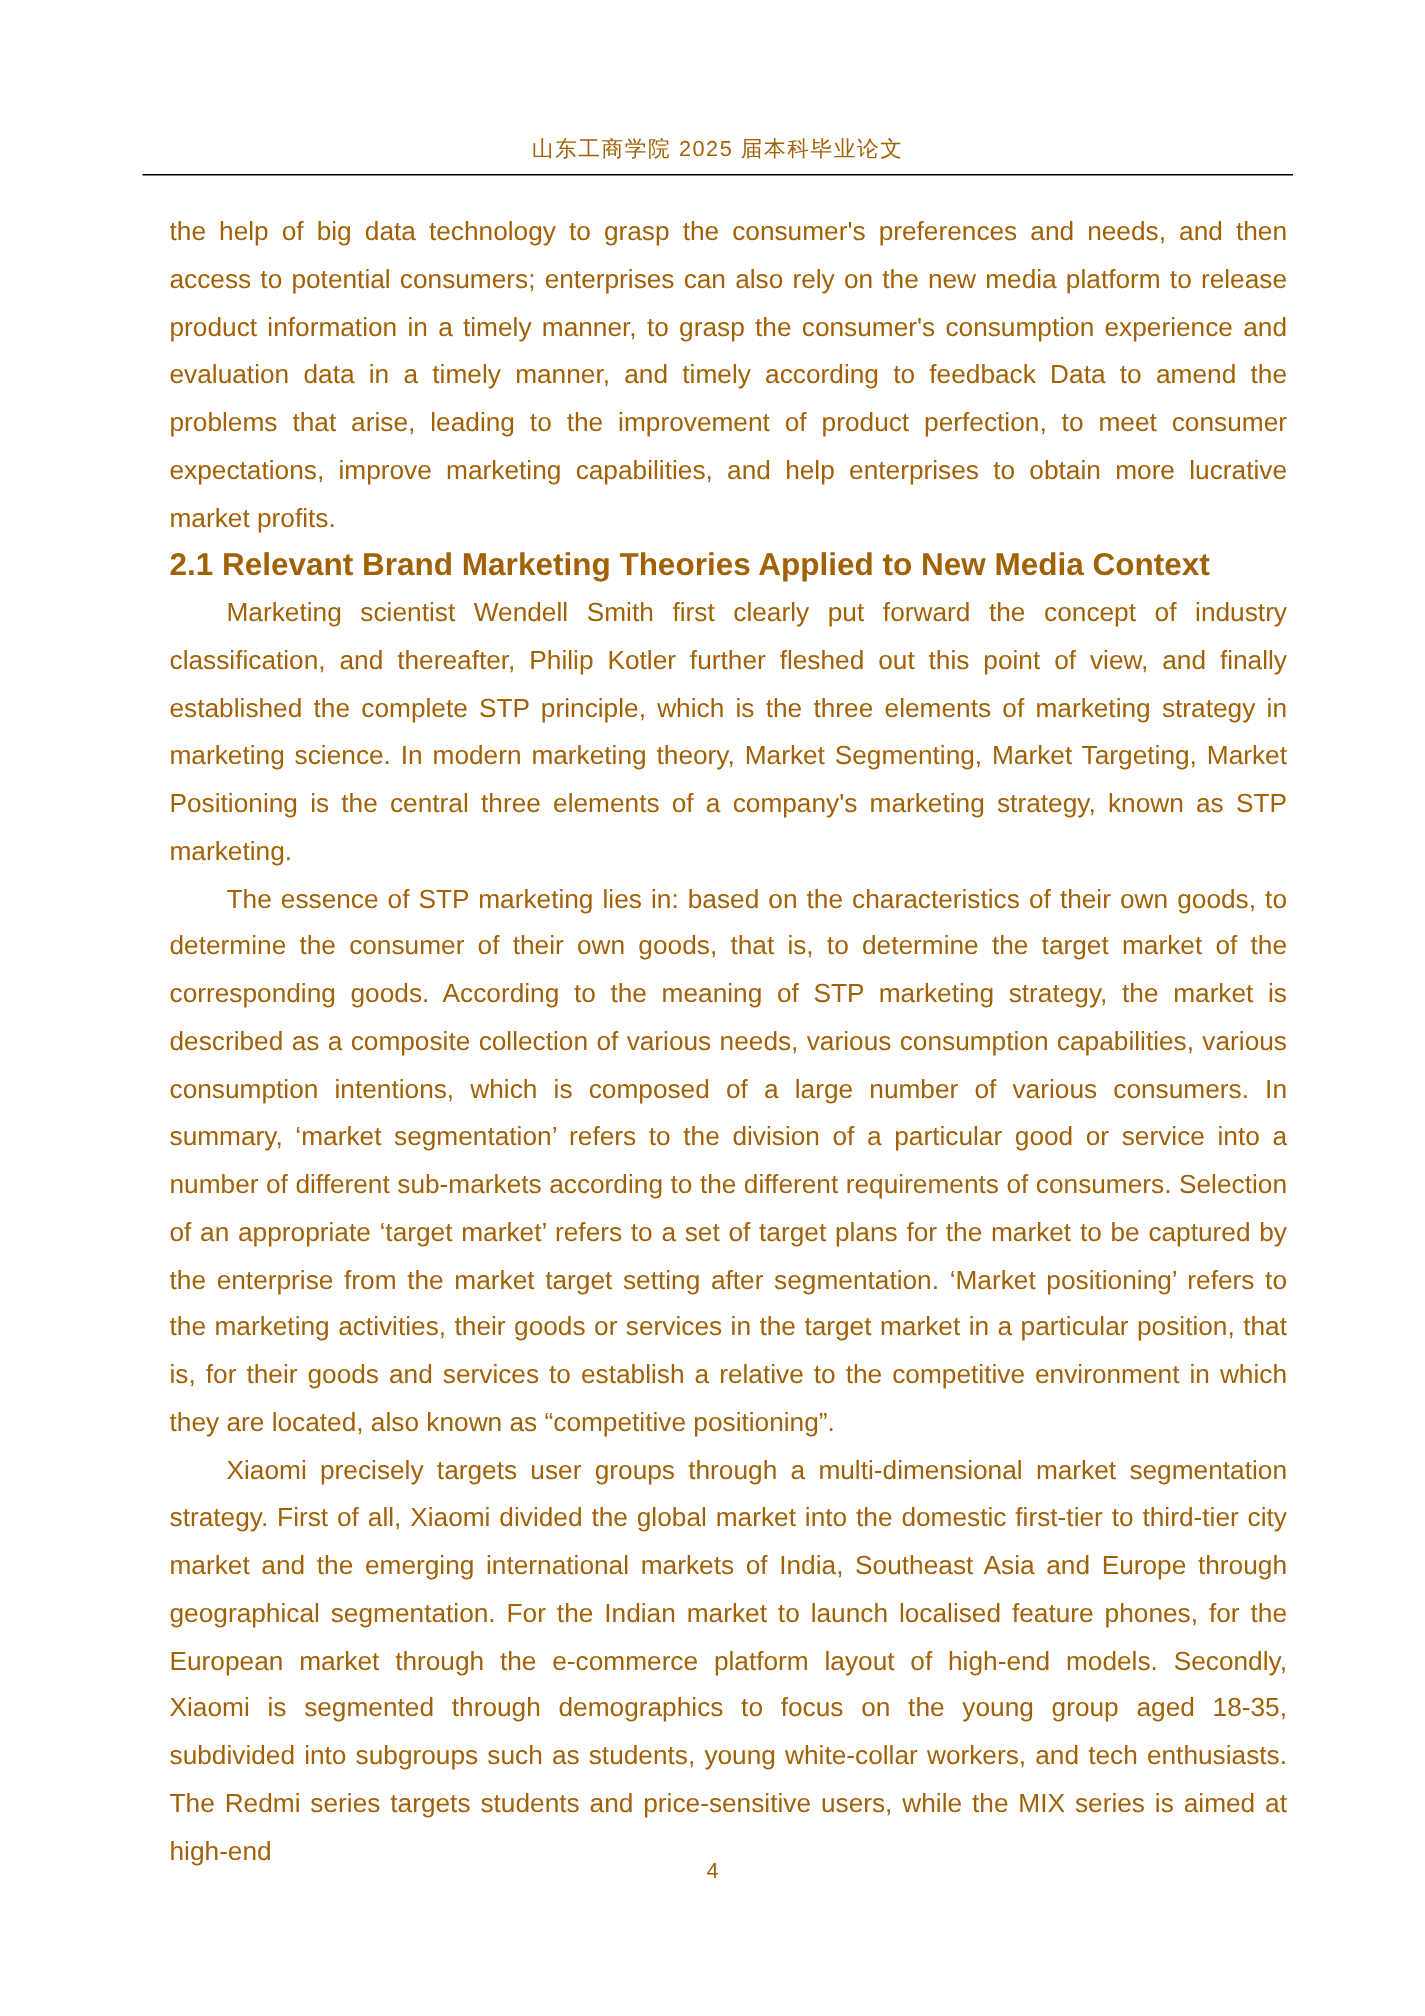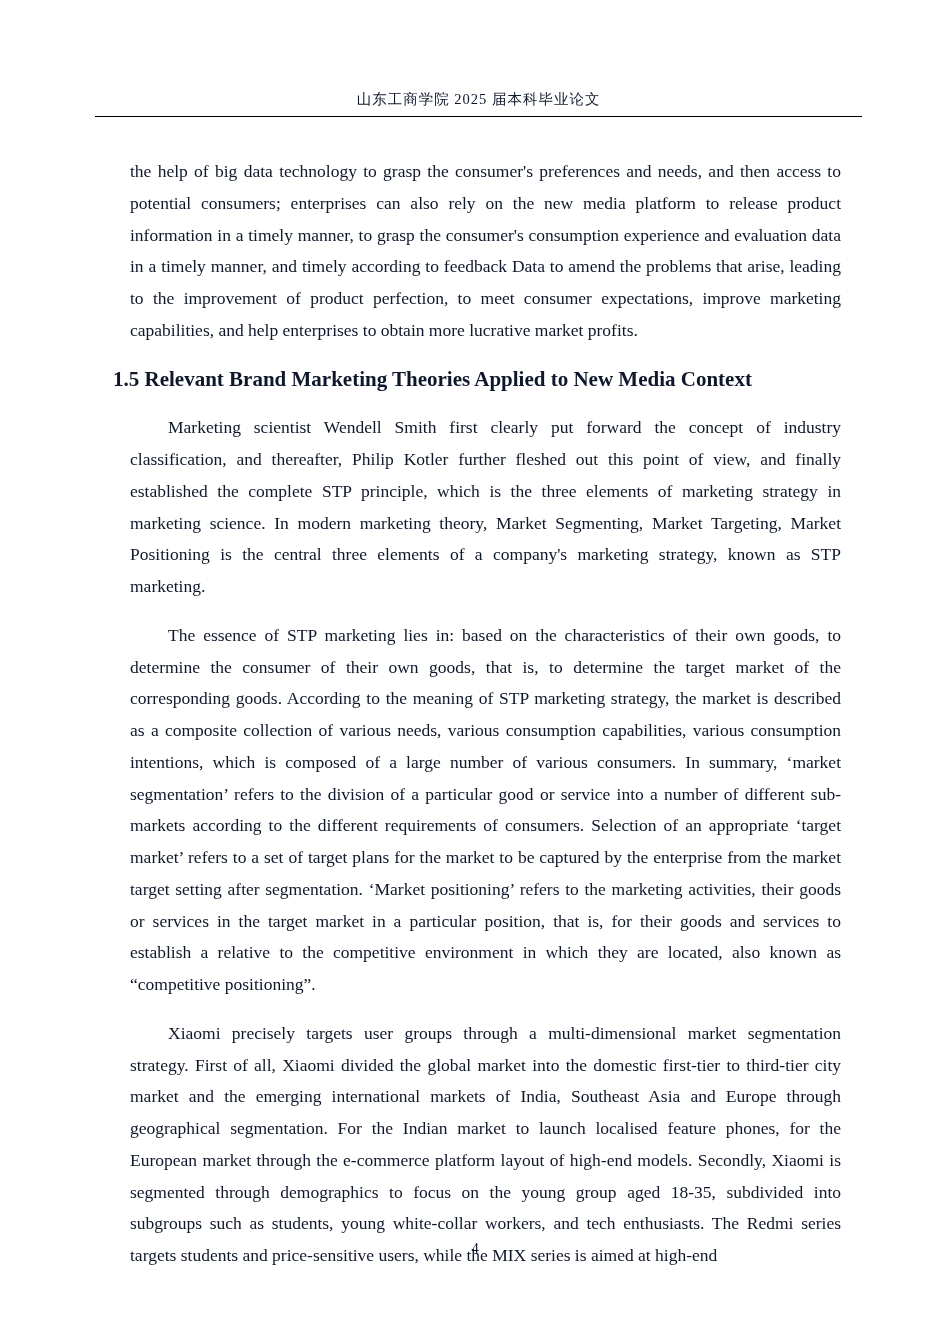--- a/index.html
+++ b/index.html
@@ -5,22 +5,22 @@
   html, body {
     margin: 0;
     padding: 0;
     background: #ffffff;
   }
   .page {
     position: relative;
     width: 950px;
     height: 1344px;
     background: #ffffff;
-    font-family: Liberation Serif, serif;
-    color: #0f172a;
+    font-family: Liberation Sans, sans-serif;
+    color: #a16207;
     overflow: hidden;
   }
   .header {
     position: absolute;
     top: 90px;
     left: 95px;
     width: 767px;
     text-align: center;
     font-size: 14.5px;
     letter-spacing: 1px;
@@ -30,21 +30,21 @@
   .body-content {
     position: absolute;
     top: 139px;
     left: 113px;
     width: 745px;
     font-size: 17.5px;
     line-height: 31.75px;
     text-align: justify;
   }
   .para {
-    margin: 17px;
+    margin: 0;
     text-indent: 38px;
   }
   .para.no-indent {
     text-indent: 0;
   }
   .section-heading {
     margin: 0;
     font-size: 21px;
     font-weight: bold;
     line-height: 31.75px;
@@ -66,21 +66,21 @@
 <div class="page">
 
   <div class="header">
     <span>山东工商学院 2025 届本科毕业论文</span>
   </div>
 
   <div class="body-content">
 
     <p class="para no-indent">the help of big data technology to grasp the consumer's preferences and needs, and then access to potential consumers; enterprises can also rely on the new media platform to release product information in a timely manner, to grasp the consumer's consumption experience and evaluation data in a timely manner, and timely according to feedback Data to amend the problems that arise, leading to the improvement of product perfection, to meet consumer expectations, improve marketing capabilities, and help enterprises to obtain more lucrative market profits.</p>
 
-    <h2 class="section-heading">1.5 Relevant Brand Marketing Theories Applied to New Media Context</h2>
+    <h2 class="section-heading">2.1 Relevant Brand Marketing Theories Applied to New Media Context</h2>
 
     <p class="para">Marketing scientist Wendell Smith first clearly put forward the concept of industry classification, and thereafter, Philip Kotler further fleshed out this point of view, and finally established the complete STP principle, which is the three elements of marketing strategy in marketing science. In modern marketing theory, Market Segmenting, Market Targeting, Market Positioning is the central three elements of a company's marketing strategy, known as STP marketing.</p>
 
     <p class="para">The essence of STP marketing lies in: based on the characteristics of their own goods, to determine the consumer of their own goods, that is, to determine the target market of the corresponding goods. According to the meaning of STP marketing strategy, the market is described as a composite collection of various needs, various consumption capabilities, various consumption intentions, which is composed of a large number of various consumers. In summary, ‘market segmentation’ refers to the division of a particular good or service into a number of different sub-markets according to the different requirements of consumers. Selection of an appropriate ‘target market’ refers to a set of target plans for the market to be captured by the enterprise from the market target setting after segmentation. ‘Market positioning’ refers to the marketing activities, their goods or services in the target market in a particular position, that is, for their goods and services to establish a relative to the competitive environment in which they are located, also known as “competitive positioning”.</p>
 
 
     <p class="para">Xiaomi precisely targets user groups through a multi-dimensional market segmentation strategy. First of all, Xiaomi divided the global market into the domestic first-tier to third-tier city market and the emerging international markets of India, Southeast Asia and Europe through geographical segmentation. For the Indian market to launch localised feature phones, for the European market through the e-commerce platform layout of high-end models. Secondly, Xiaomi is segmented through demographics to focus on the young group aged 18-35, subdivided into subgroups such as students, young white-collar workers, and tech enthusiasts. The Redmi series targets students and price-sensitive users, while the MIX series is aimed at high-end</p>
 
   </div>
 

